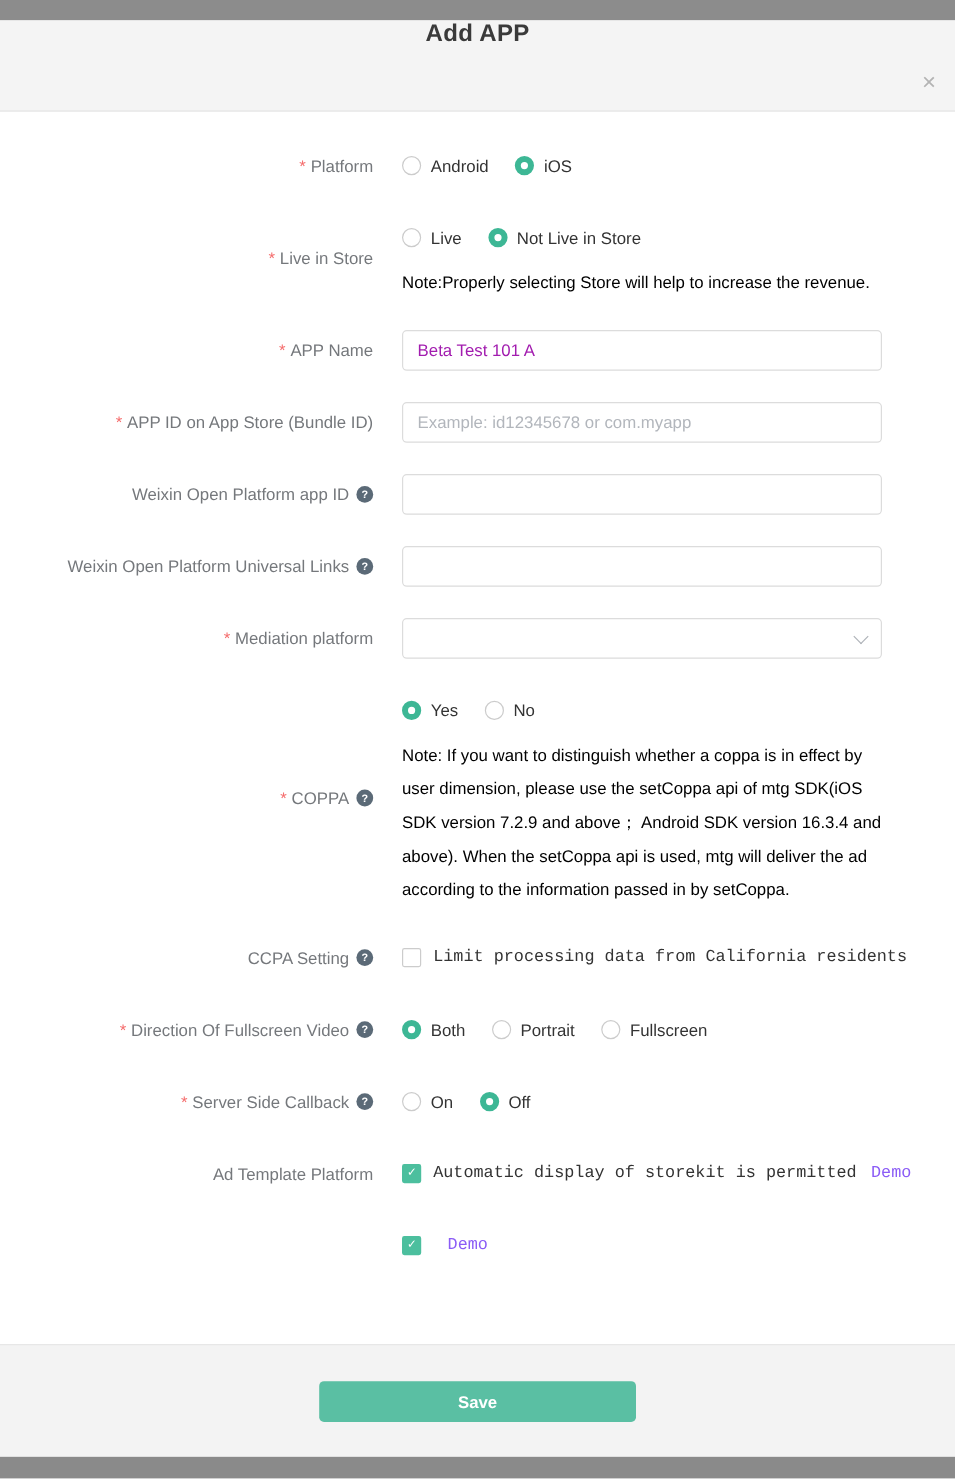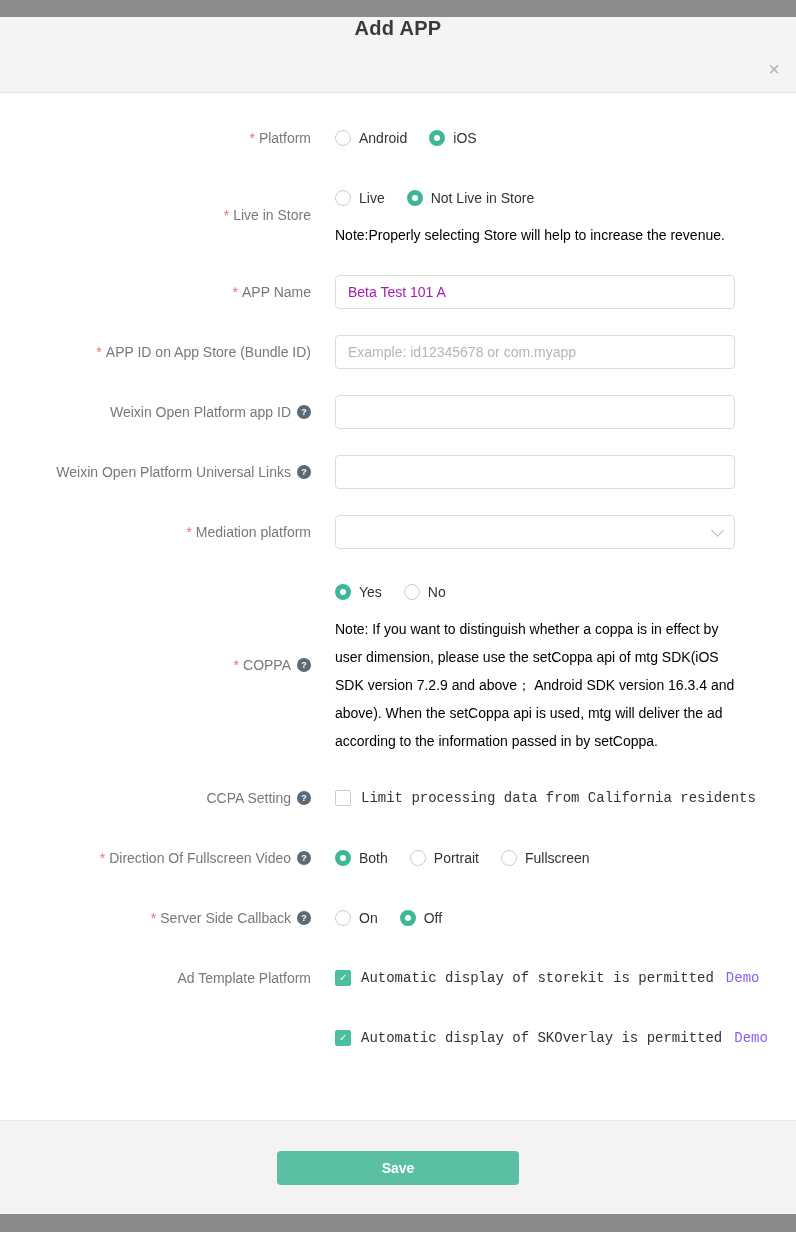--- a/index.html
+++ b/index.html
@@ -104,21 +104,21 @@
 
   .check-item { display:flex; align-items:center; min-height:34px;font-family:Liberation Mono, monospace; }
   .check-item + .check-item { margin-top:26px; }
 
   .modal-footer {
     height:94px; background:#f3f3f3;
     border-top:1px solid #e7e7e7;
     display:flex; align-items:center; justify-content:center;
   }
   .save-btn {
-    width:242px; height:34px;
+    width:264px; height:34px;
     background:#5abfa3; color:#fff;
     border:none; border-radius:4px;
     font-size:14px; font-weight:700;
     font-family:"Liberation Sans", sans-serif;
     cursor:pointer;
   }
 </style>
 </head>
 <body>
 
@@ -312,21 +312,20 @@
           <span class="checkbox checked">
             <span class="check-glyph">✓</span>
           </span>
           <span class="option-text">Automatic display of storekit is permitted</span>
           <a class="demo-link" href="#">Demo</a>
         </div>
         <div class="check-item">
           <span class="checkbox checked">
             <span class="check-glyph">✓</span>
           </span>
-          <span class="option-text">Automatic display of SKOverlay is permitted</span>
           <a class="demo-link" href="#">Demo</a>
         </div>
       </div>
     </div>
 
   </div>
 
   <div class="modal-footer">
     <button class="save-btn">Save</button>
   </div>

